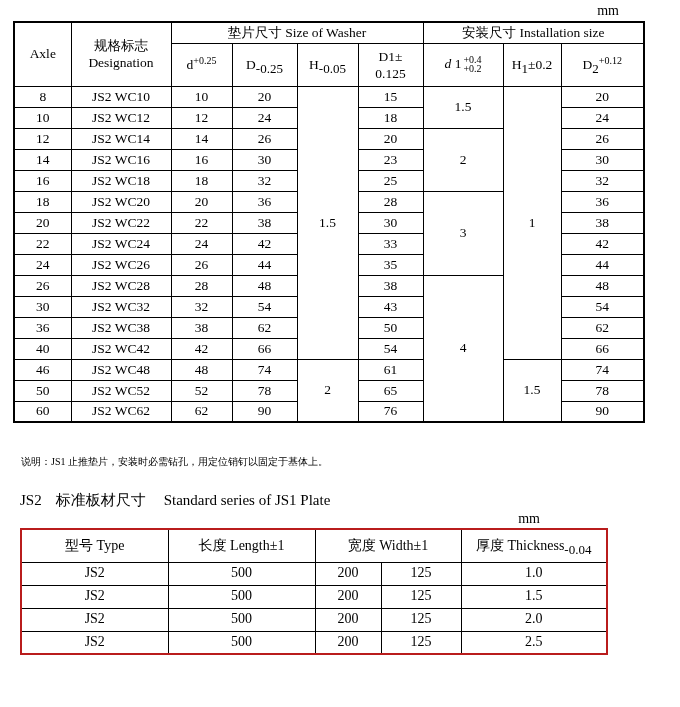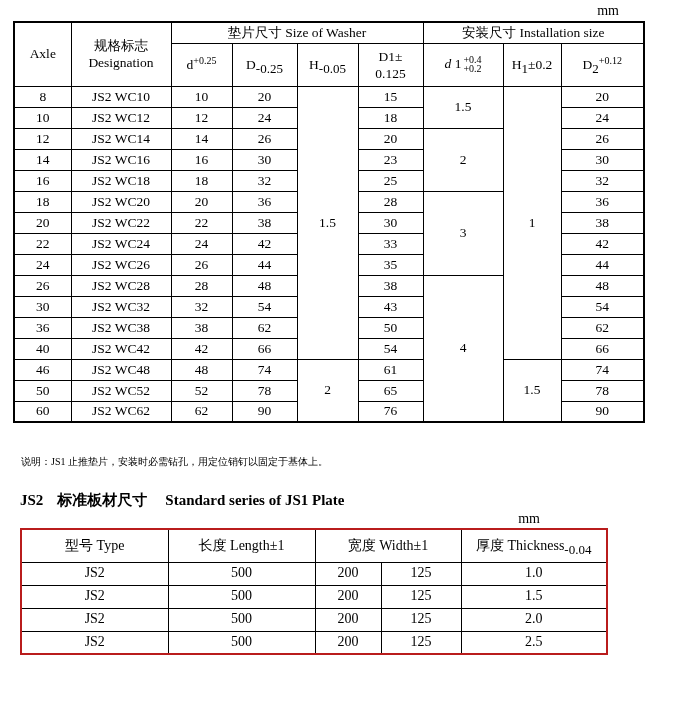--- a/index.html
+++ b/index.html
@@ -24,21 +24,21 @@
   sup{font-size:10px;vertical-align:super;line-height:0;text-align:center;}
   sub{font-size:13px;vertical-align:sub;line-height:0;}
   .stack{
     display:inline-flex;flex-direction:column;font-size:10px;line-height:9px;
     vertical-align:middle;margin-left:2px;text-align:left;position:relative;top:-1px;
   }
   .ital{font-style:italic;}
   .two-line div{line-height:17px;}
   .note{margin:29px 0 0 13px;font-size:14.5px;line-height:20px;}
   .note .note-zh{padding-left:8px;font-size:10px;}
-  .heading{margin:19px 0 0 20px;font-size:15px;font-weight:bold;height:18px;line-height:18px;}
+  .heading{margin:19px 0 0 20px;font-size:15px;font-weight:normal;height:18px;line-height:18px;}
   .heading .gap1{margin-right:14px;}
   .heading .gap2{margin-right:18px;}
   .mm2{
     margin:2px 0 1px 20px;width:586px;box-sizing:border-box;
     text-align:right;padding-right:66px;font-size:14px;height:16px;line-height:16px;
   }
   #table2{margin-left:20px;width:586px;border:2px solid #b91c1c;}
   #table2 thead tr{height:33px;}
   #table2 tbody tr{height:23px;}
   #table2 th,#table2 td{font-size:14px;}

